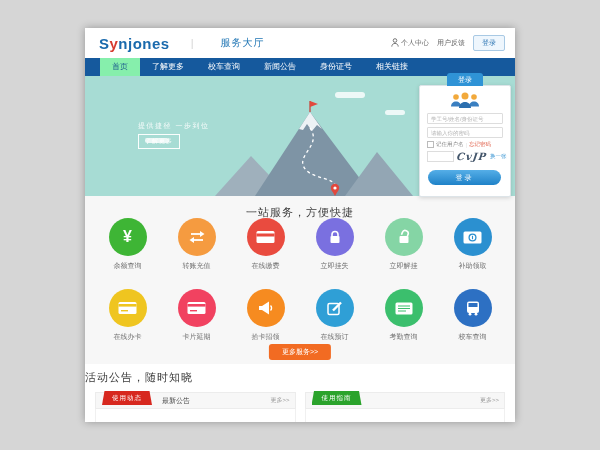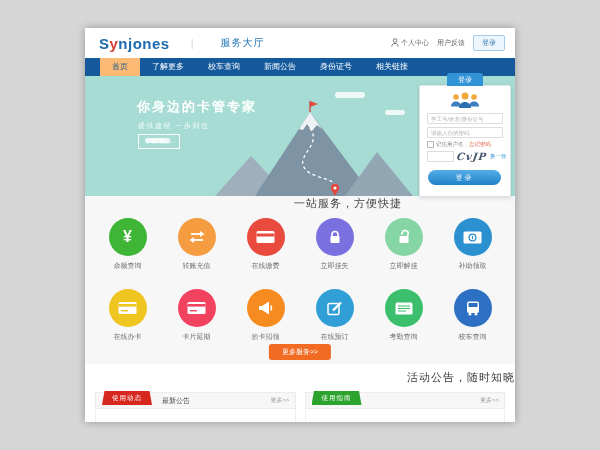--- a/index.html
+++ b/index.html
@@ -16,21 +16,21 @@
   .portal-name{color:#2277b5;font-size:10px;letter-spacing:1px;padding-left:6px;}
   .hdr-right{position:absolute;right:10px;top:0;height:30px;display:flex;align-items:center;gap:8px;
              font-size:7px;color:#666;}
   .hdr-link{display:flex;align-items:center;gap:2px;cursor:pointer;}
   .hdr-login{border:1px solid #a8c9e4;background:#eef6fd;color:#3178b5;font-size:7px;
              padding:2px 8px;border-radius:2px;cursor:pointer;}
   
   .nav{position:absolute;top:30px;left:0;right:0;height:18px;background:#15599d;display:flex;
        padding-left:15px;box-sizing:border-box;}
   .nav-item{color:#fff;font-size:8px;line-height:18px;padding:0 12px;cursor:pointer;white-space:nowrap;}
-  .nav-item.active{background:#fdba74;color:#21618f;}
+  .nav-item.active{background:#86efac;color:#21618f;}
   
   .hero{position:absolute;top:48px;left:0;right:0;height:120px;background:#a7dcd4;overflow:hidden;}
   .hero-title{position:absolute;left:52px;top:22px;color:#fff;font-size:13px;font-weight:bold;letter-spacing:2px;}
   .hero-sub{position:absolute;left:53px;top:45px;color:rgba(255,255,255,.92);font-size:7px;letter-spacing:1.5px;}
   .hero-cta{position:absolute;left:53px;top:58px;border:1px solid rgba(255,255,255,.95);color:#fff;
             font-size:6px;padding:2px 6px;cursor:pointer;letter-spacing:1px;}
   .mountains{position:absolute;left:130px;bottom:0;}
   .cloud{position:absolute;background:rgba(255,255,255,.8);border-radius:8px;}
   .cloud.c1{left:250px;top:16px;width:30px;height:6px;}
   .cloud.c2{left:300px;top:34px;width:20px;height:5px;}
@@ -53,33 +53,33 @@
   .captcha-row{position:absolute;top:65px;left:7px;display:flex;align-items:center;gap:3px;}
   .captcha-input{width:27px;height:11px;border:1px solid #ddd;box-sizing:border-box;font-size:5.5px;padding:0 2px;}
   .captcha-img{font-family:"DejaVu Serif",serif;font-style:italic;font-weight:bold;font-size:10px;
                color:#44566b;letter-spacing:1px;transform:skewX(-8deg);}
   .refresh{font-size:5.5px;color:#2e8fd0;cursor:pointer;}
   .login-submit{position:absolute;top:84px;left:8px;width:73px;height:15px;border-radius:8px;
                 background:linear-gradient(#55aee7,#1f82c8);color:#fff;font-size:7px;display:flex;
                 align-items:center;justify-content:center;cursor:pointer;letter-spacing:2px;}
   
   .services{position:absolute;top:168px;left:0;right:0;height:168px;background:#f7f7f7;}
-  .section-title{position:absolute;top:0;width:100%;text-align:center;font-size:11px;color:#3c3c3c;
-                 letter-spacing:1px;margin-left:48px;}
+  .section-title{position:absolute;top:9px;width:100%;text-align:center;font-size:11px;color:#3c3c3c;
+                 letter-spacing:1px;}
   .svc-grid{position:absolute;top:22px;left:0;width:100%;display:grid;
             grid-template-columns:repeat(6,69px);justify-content:center;row-gap:18px;}
   .svc-item{text-align:center;cursor:pointer;}
   .svc-circle{width:38px;height:38px;border-radius:50%;margin:0 auto;display:flex;
               align-items:center;justify-content:center;}
   .svc-label{font-size:7px;color:#707070;margin-top:5px;}
   .more-btn{position:absolute;top:148px;left:50%;transform:translateX(-50%);background:#f26b22;
             color:#fff;font-size:7px;padding:3px 13px;border-radius:3px;cursor:pointer;white-space:nowrap;}
   
   .ann{position:absolute;top:336px;left:0;right:0;height:58px;background:#fff;}
-  .ann-title{position:absolute;top:6px;width:100%;text-align:right;font-size:11px;color:#3c3c3c;
+  .ann-title{position:absolute;top:6px;width:100%;text-align:left;font-size:11px;color:#3c3c3c;
              letter-spacing:1px;}
   .panels{position:absolute;top:28px;left:10px;right:10px;display:flex;gap:9px;}
   .panel{flex:1;position:relative;}
   .panel-head{position:relative;height:15px;background:#f7f7f7;border:1px solid #ececec;}
   .ribbon{position:absolute;left:6px;top:-2px;height:14px;line-height:14px;color:#fff;font-size:6.5px;
           padding:0 10px;letter-spacing:1px;clip-path:polygon(5% 0,95% 0,100% 100%,0 100%);}
   .panel-tab{position:absolute;left:66px;top:0;line-height:15px;font-size:7px;color:#444;cursor:pointer;}
   .panel-more{position:absolute;right:5px;top:0;line-height:15px;font-size:6px;color:#999;cursor:pointer;}
   .panel-body{height:20px;background:#fff;border:1px solid #f0f0f0;border-top:none;}
 </style>
@@ -129,21 +129,20 @@
       <polygon points="40,96 95,12 158,96" fill="#7e94a5"></polygon>
       <polygon points="84,29 95,12 107,29 102,25 97,31 92,24 88,30" fill="#edf2f5"></polygon>
       <polygon points="130,96 162,52 198,96" fill="#93a6b4"></polygon>
       <line x1="95" y1="12" x2="95" y2="1" stroke="#c8372c" stroke-width="1.2"></line>
       <polygon points="95,1 103,4 95,7" fill="#e2483d"></polygon>
       <path d="M95,28 C108,46 78,56 91,70 C99,79 122,78 120,87" stroke="#fff" stroke-width="1.3" stroke-dasharray="3,3" fill="none"></path>
       <circle cx="120" cy="88" r="4.2" fill="#e2483d"></circle>
       <polygon points="116.6,90 123.4,90 120,96" fill="#e2483d"></polygon>
       <circle cx="120" cy="88" r="1.6" fill="#fff"></circle>
     </svg>
-    <div class="hero-title">你身边的卡管专家</div>
     <div class="hero-sub">提供捷径 一步到位</div>
     <div class="hero-cta">了解更多</div>
   </div>
 
   <div class="login-card">
     <div class="login-tab">登录</div>
     <svg class="users-icon" width="34" height="18" viewBox="0 0 34 18">
       <circle cx="8" cy="6" r="2.8" fill="#f2a93b"></circle>
         <path d="M3 15.5c0-3 2.2-5 5-5s5 2 5 5z" fill="#3a7fc1"></path>
       <circle cx="26" cy="6" r="2.8" fill="#f2a93b"></circle>

